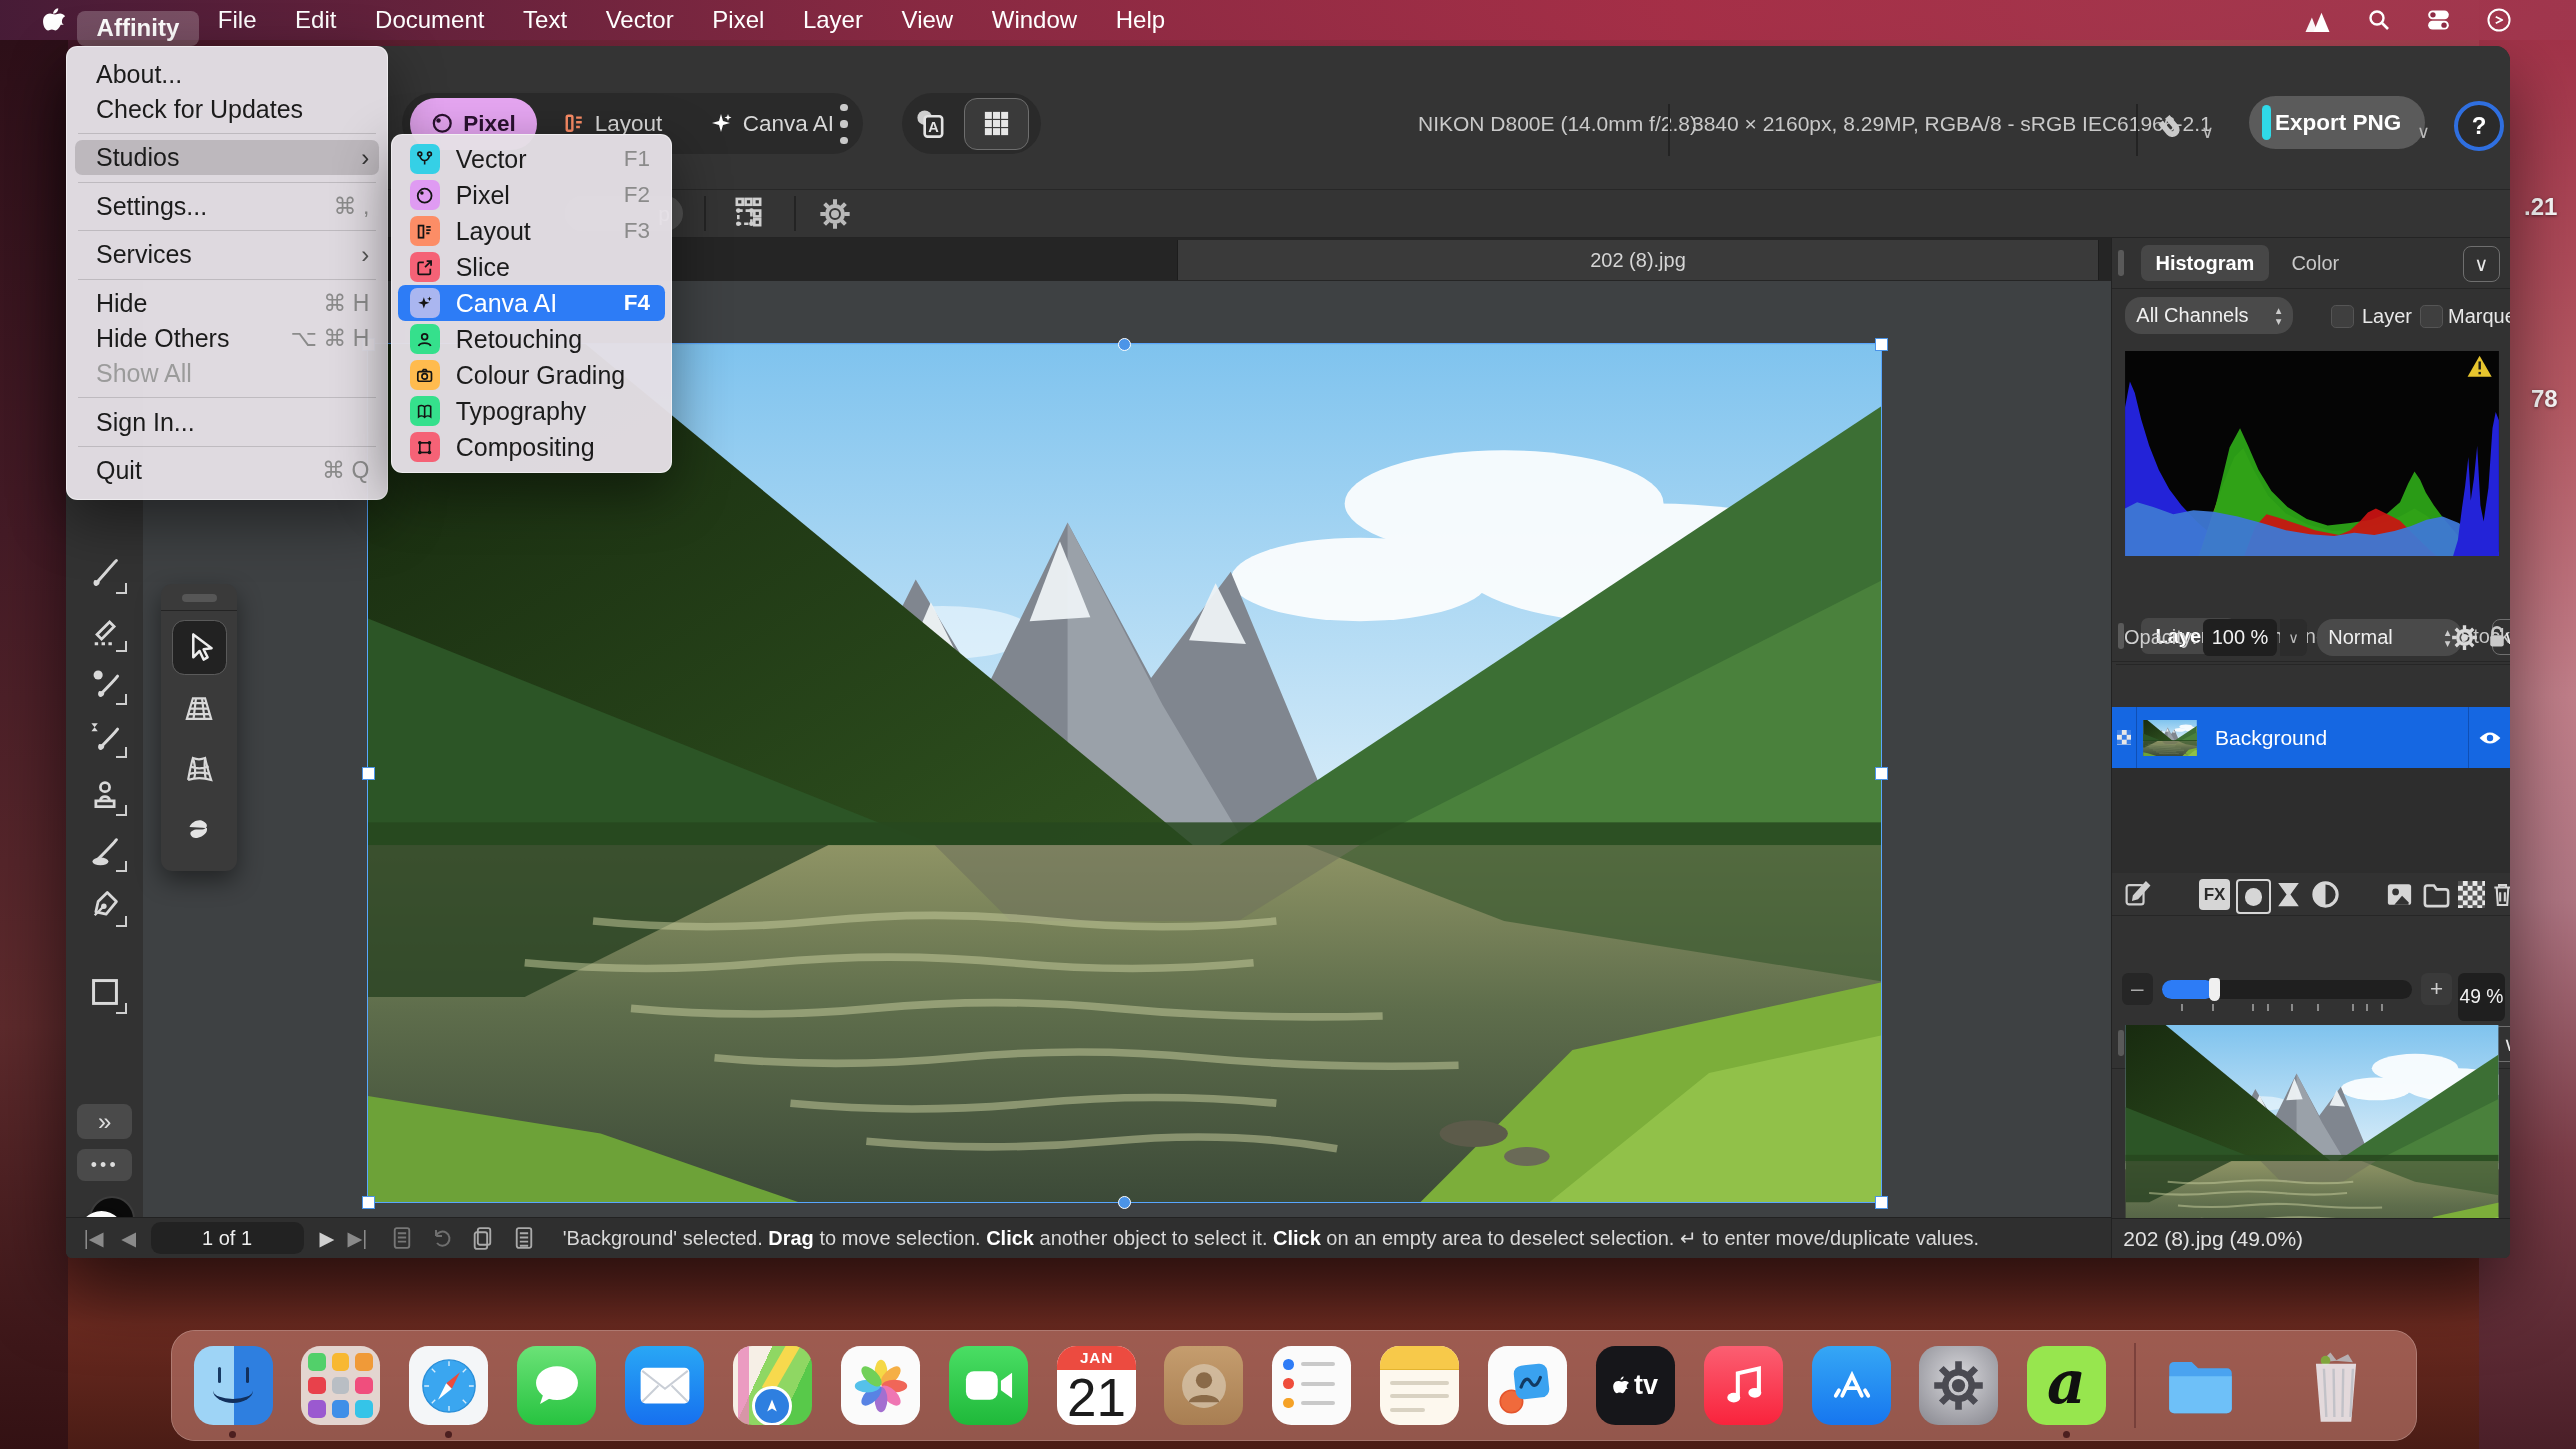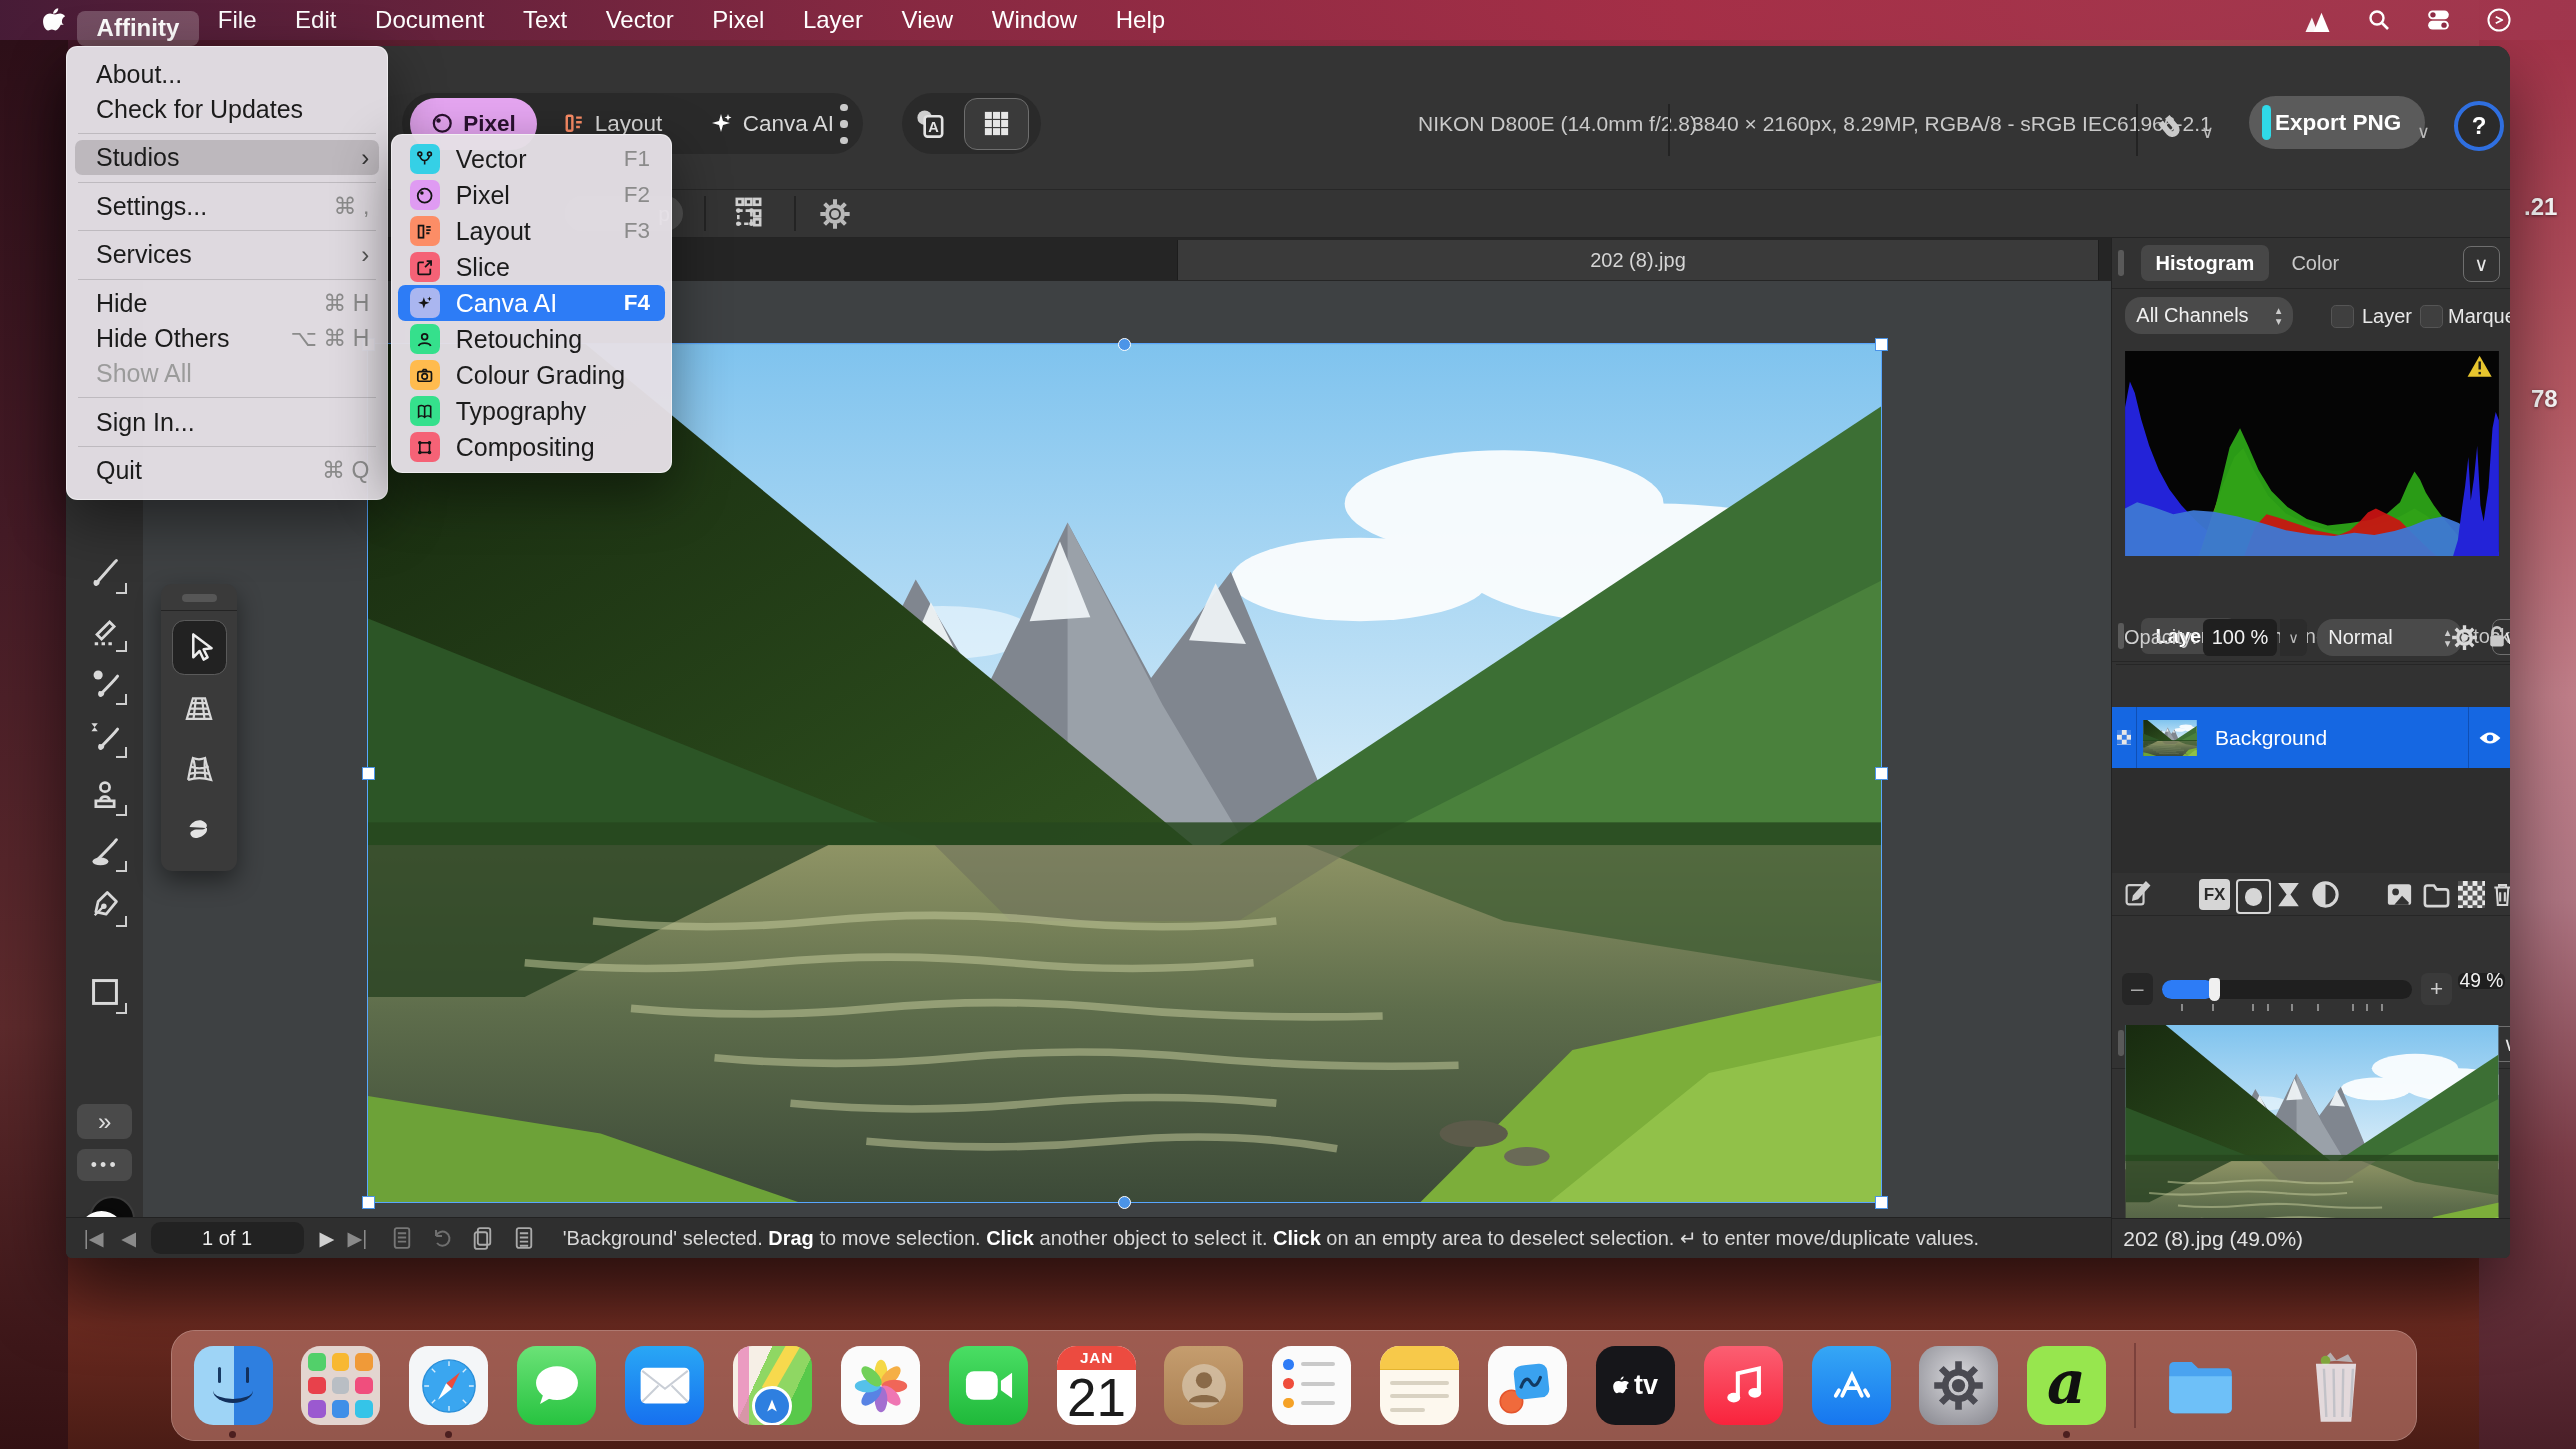--- a/index.html
+++ b/index.html
@@ -557,21 +557,21 @@
               <div class="navtick" style="left:90px;"></div>
             <div class="navtick" style="left:105px;"></div>
               <div class="navtick" style="left:129px;"></div>
               <div class="navtick" style="left:155px;"></div>
             <div class="navtick" style="left:190px;"></div>
               <div class="navtick" style="left:204px;"></div>
               <div class="navtick" style="left:219px;"></div>
           </div>
         </div>
         <div class="darkfield abs" style="left:309px;top:6.4px;width:31px;height:32px;background:#3a3a3a;color:#ccc;font-size:22.5px;">+</div>
-        <div class="darkfield abs" style="left:346px;top:6.4px;width:47px;height:16px;font-size:19.3px;">49 %</div>
+        <div class="darkfield abs" style="left:346px;top:6.4px;width:47px;height:48px;font-size:19.3px;">49 %</div>
       </div>
       <svg class="abs" style="left:13px;top:787px;" width="374" height="233" viewBox="0 0 464 290">
           <use href="#scene" width="464" height="290"></use>
         </svg>
       <div class="abs" style="left:0;top:980px;width:399px;height:40px;background:#313131;border-top:0.8px solid #222;display:flex;align-items:center;padding-left:11.3px;font-size:21px;color:#e3e3e3;">
         <span>202 (8).jpg (49.0%)</span>
       </div>
     </div>
   </div>
 

